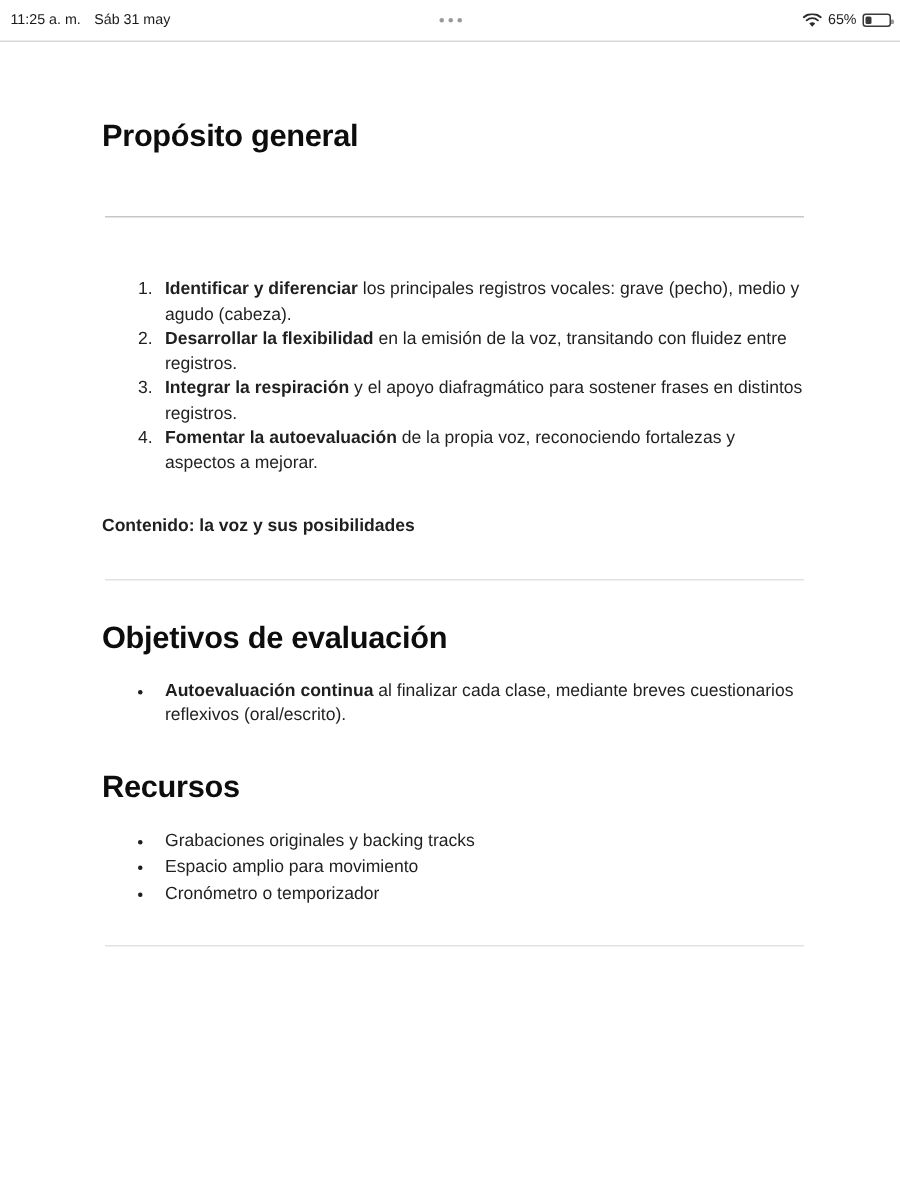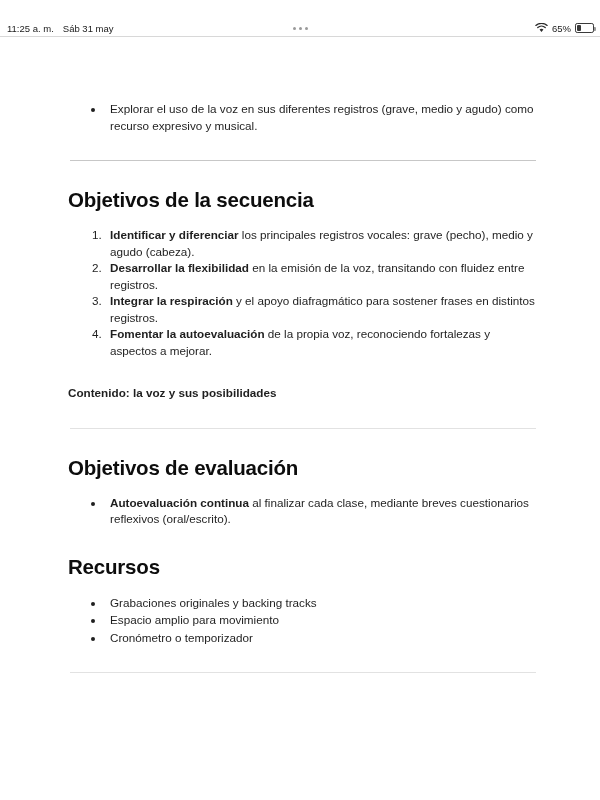--- a/index.html
+++ b/index.html
@@ -10,29 +10,28 @@
     width: 600px;
     height: 800px;
     background: #ffffff;
     font-family: "Liberation Sans", sans-serif;
     overflow: hidden;
   }
 
   
   .status-bar {
     position: relative;
-    height: 17px;
+    height: 28px;
     background: #ffffff;
     border-bottom: 1px solid #d8d8d8;
     display: flex;
     align-items: center;
     font-size: 9.5px;
     color: #1a1a1a;
     box-sizing: border-box;
-    margin-top: 20px;
   }
   .status-left {
     display: flex;
     align-items: center;
     gap: 9px;
     padding-left: 7px;
     white-space: nowrap;
   }
   .status-center {
     position: absolute;
@@ -179,30 +178,27 @@
       <span class="battery-fill"></span>
     </span>
   </div>
 </div>
 
 <div class="doc">
 
 
   <div class="spacer-lg"></div>
 
-  <div class="spacer-sm"></div>
-  <ul class="doc-list">
-    <li>Explorar el uso de la voz en sus diferentes registros (grave, medio y agudo) como recurso expresivo y musical.</li>
-  </ul>
+  <h2 class="section-heading">Propósito general</h2>
+  <div class="spacer-sm"></div>
 
   <div class="spacer-md"></div>
   <hr class="rule">
   <div class="spacer-md"></div>
 
-  <h2 class="section-heading">Objetivos de la secuencia</h2>
   <div class="spacer-sm"></div>
   <ol class="doc-list">
     <li><span class="bold">Identificar y diferenciar</span><span> los principales registros vocales: grave (pecho), medio y agudo (cabeza).</span></li>
     <li><span class="bold">Desarrollar la flexibilidad</span><span> en la emisión de la voz, transitando con fluidez entre registros.</span></li>
     <li><span class="bold">Integrar la respiración</span><span> y el apoyo diafragmático para sostener frases en distintos registros.</span></li>
     <li><span class="bold">Fomentar la autoevaluación</span><span> de la propia voz, reconociendo fortalezas y aspectos a mejorar.</span></li>
   </ol>
 
   <div class="spacer-md"></div>
   <p class="contenido">Contenido: la voz y sus posibilidades</p>

